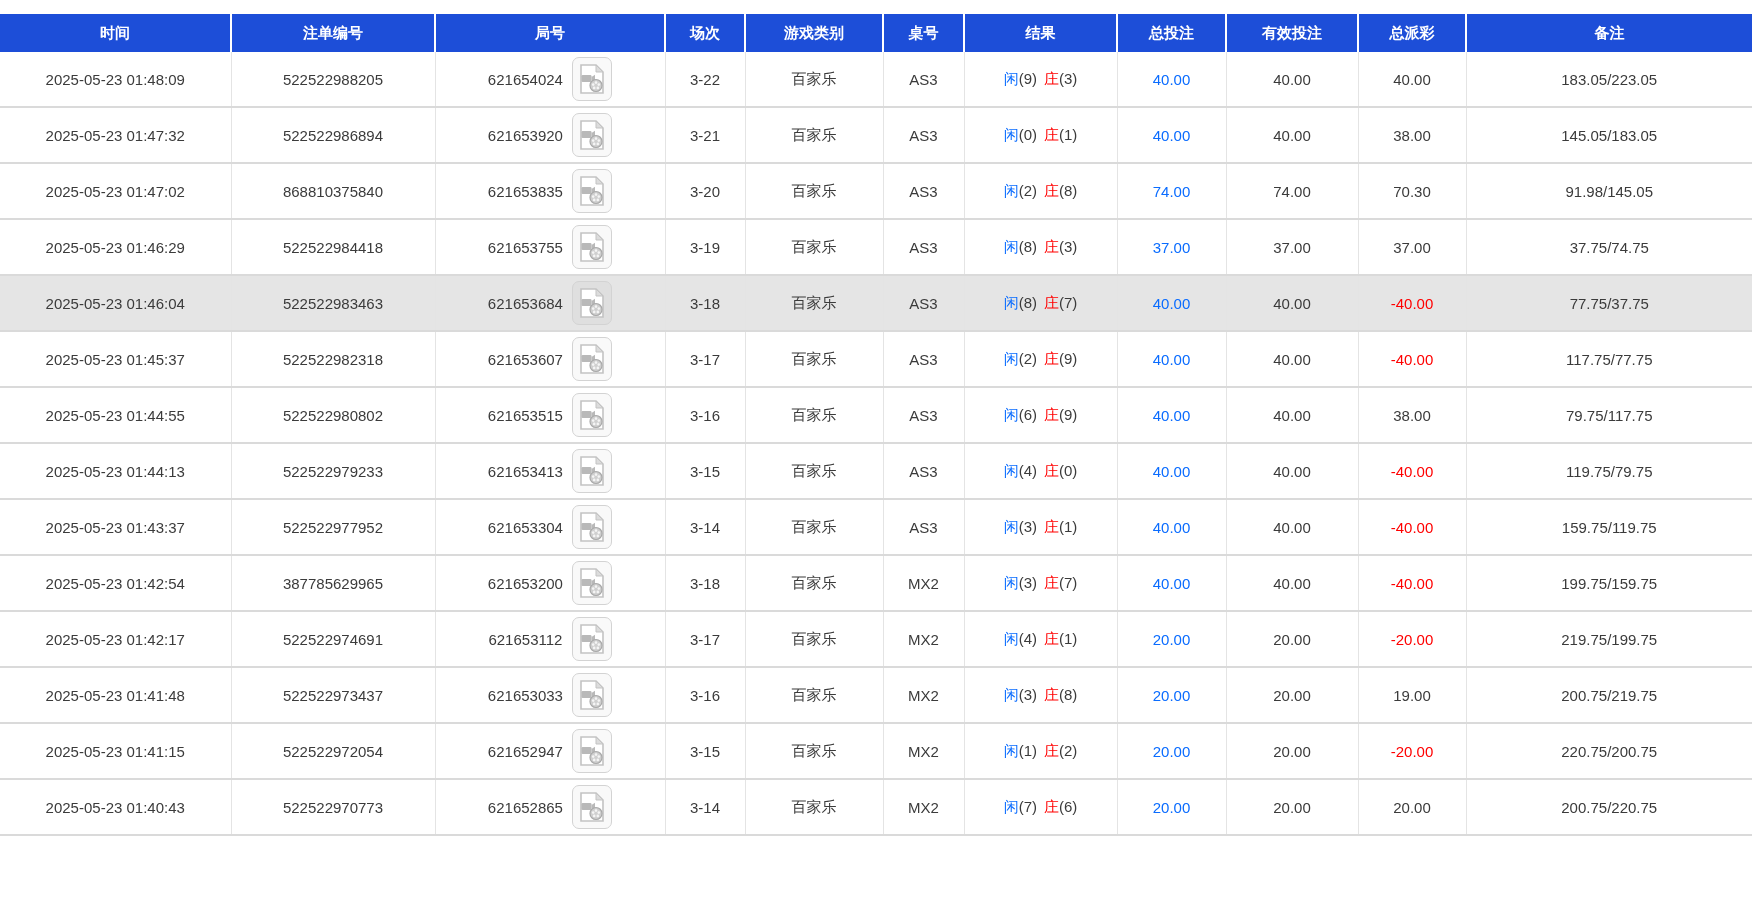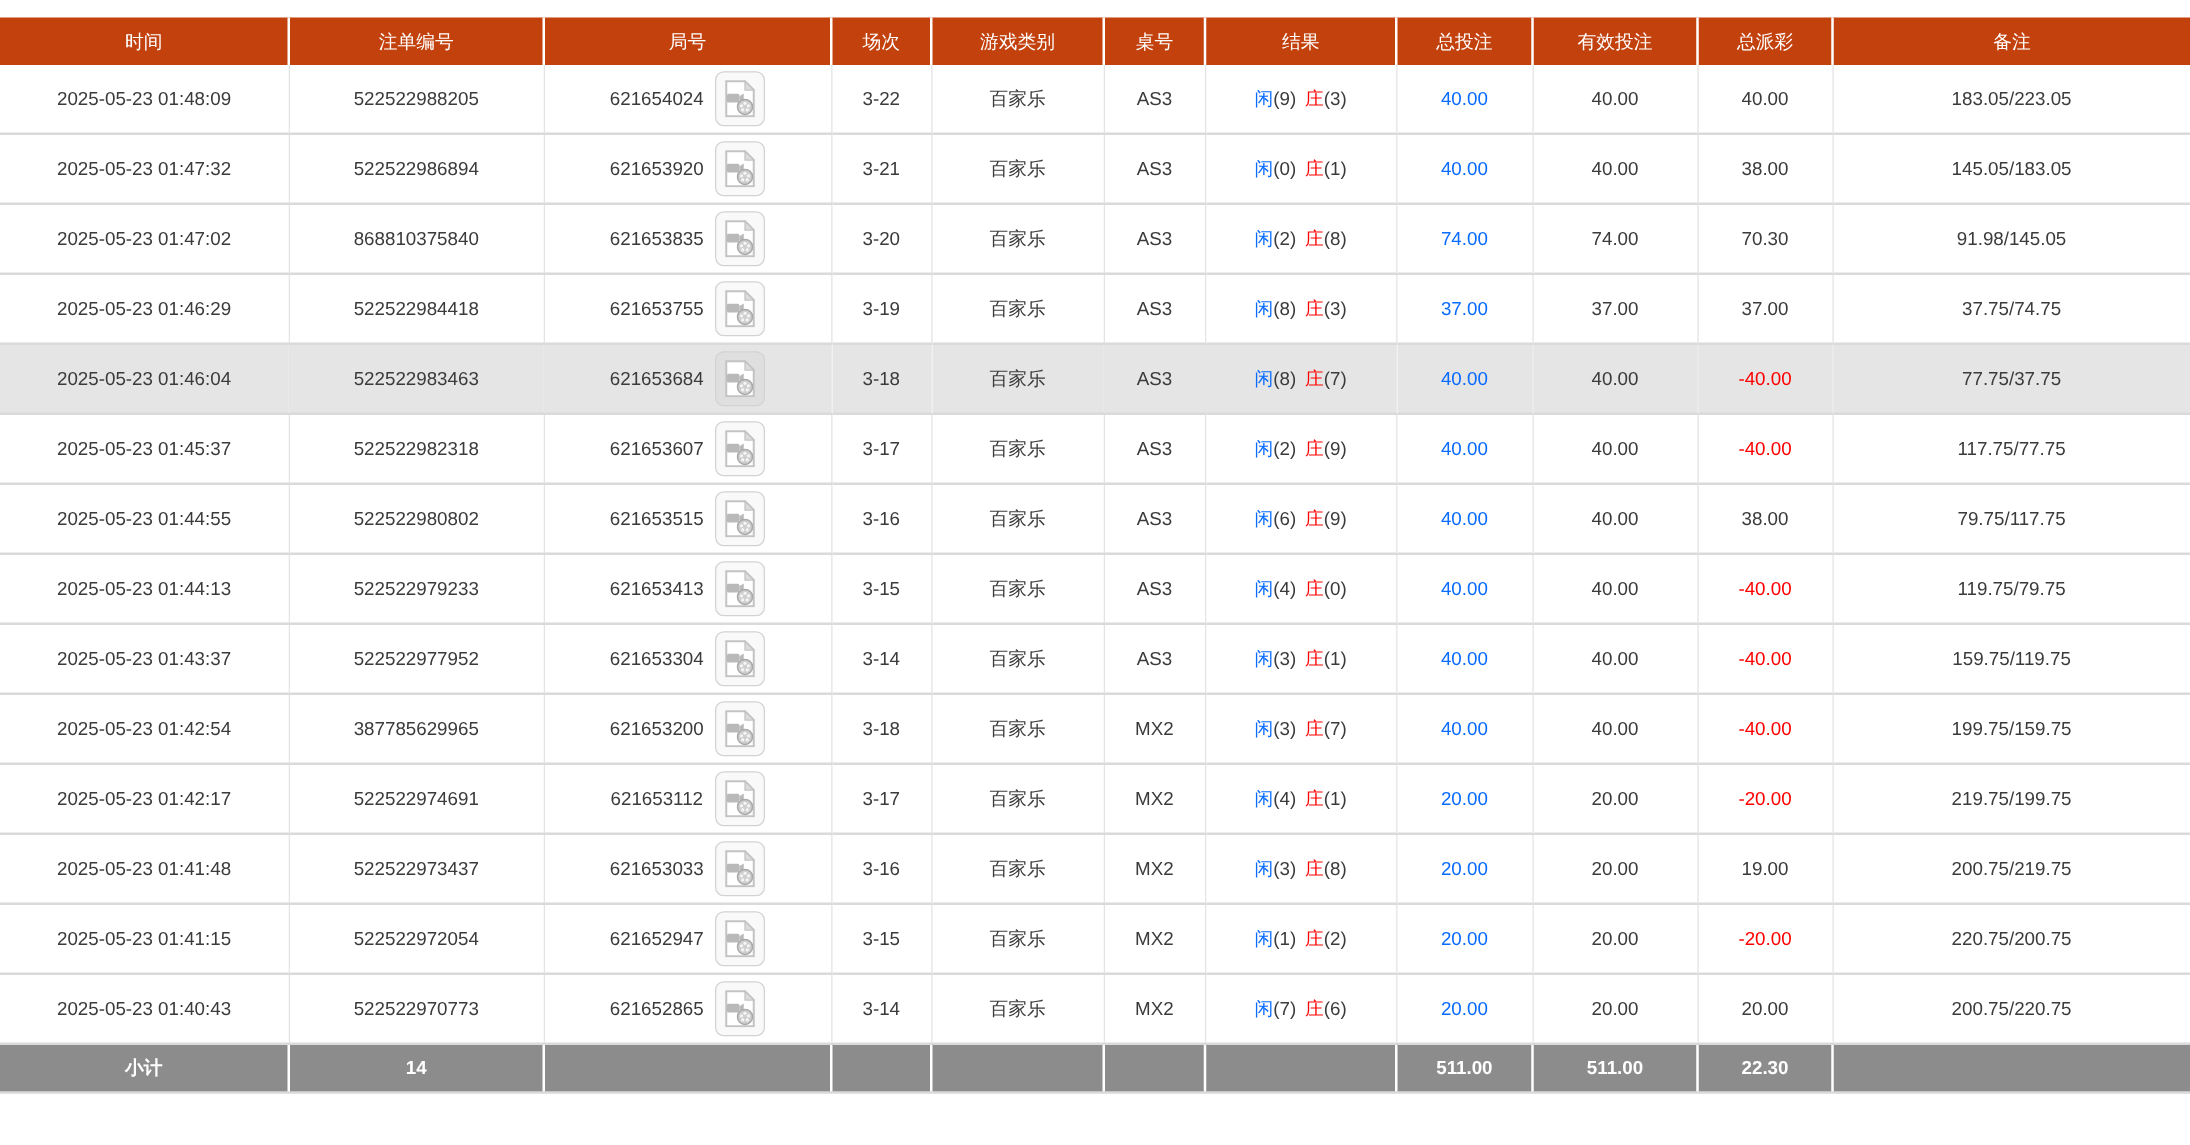--- a/index.html
+++ b/index.html
@@ -3,21 +3,21 @@
 <meta charset="utf-8">
 <style>
   html,body { margin:0; padding:0; background:#ffffff; }
   body { font-family:"Liberation Sans","DejaVu Sans",sans-serif; }
   .page { width:1752px; height:916px; overflow:hidden; box-sizing:border-box; padding-top:14px; }
 
   table.bet-table { width:1752px; border-collapse:collapse; table-layout:fixed; font-size:15px; color:#3b3b3b; }
 
   
   thead th {
-    background:#c2410c; color:#ffffff; font-weight:normal; font-size:15px;
+    background:#1d4ed8; color:#ffffff; font-weight:bold; font-size:15px;
     height:38px; padding:0; text-align:center;
     border-right:2px solid #ffffff;
   }
   thead th:last-child { border-right:none; }
 
   
   tbody td {
     height:54px; padding:0 4px; text-align:center; vertical-align:middle;
     border-bottom:2px solid #dadada; border-right:1px solid #e4e4e4;
     background:#ffffff; white-space:nowrap; overflow:hidden;
@@ -531,28 +531,15 @@
           </td>
           <td class="blue">20.00</td>
           <td>20.00</td>
           <td>20.00</td>
           <td>200.75/220.75</td>
         </tr>
 
     </tbody>
 
     <tfoot>
-      <tr>
-        <td>小计</td>
-        <td>14</td>
-        <td></td>
-        <td></td>
-        <td></td>
-        <td></td>
-        <td></td>
-        <td>511.00</td>
-        <td>511.00</td>
-        <td>22.30</td>
-        <td></td>
-      </tr>
     </tfoot>
   </table>
 </div>
 
 </body></html>

